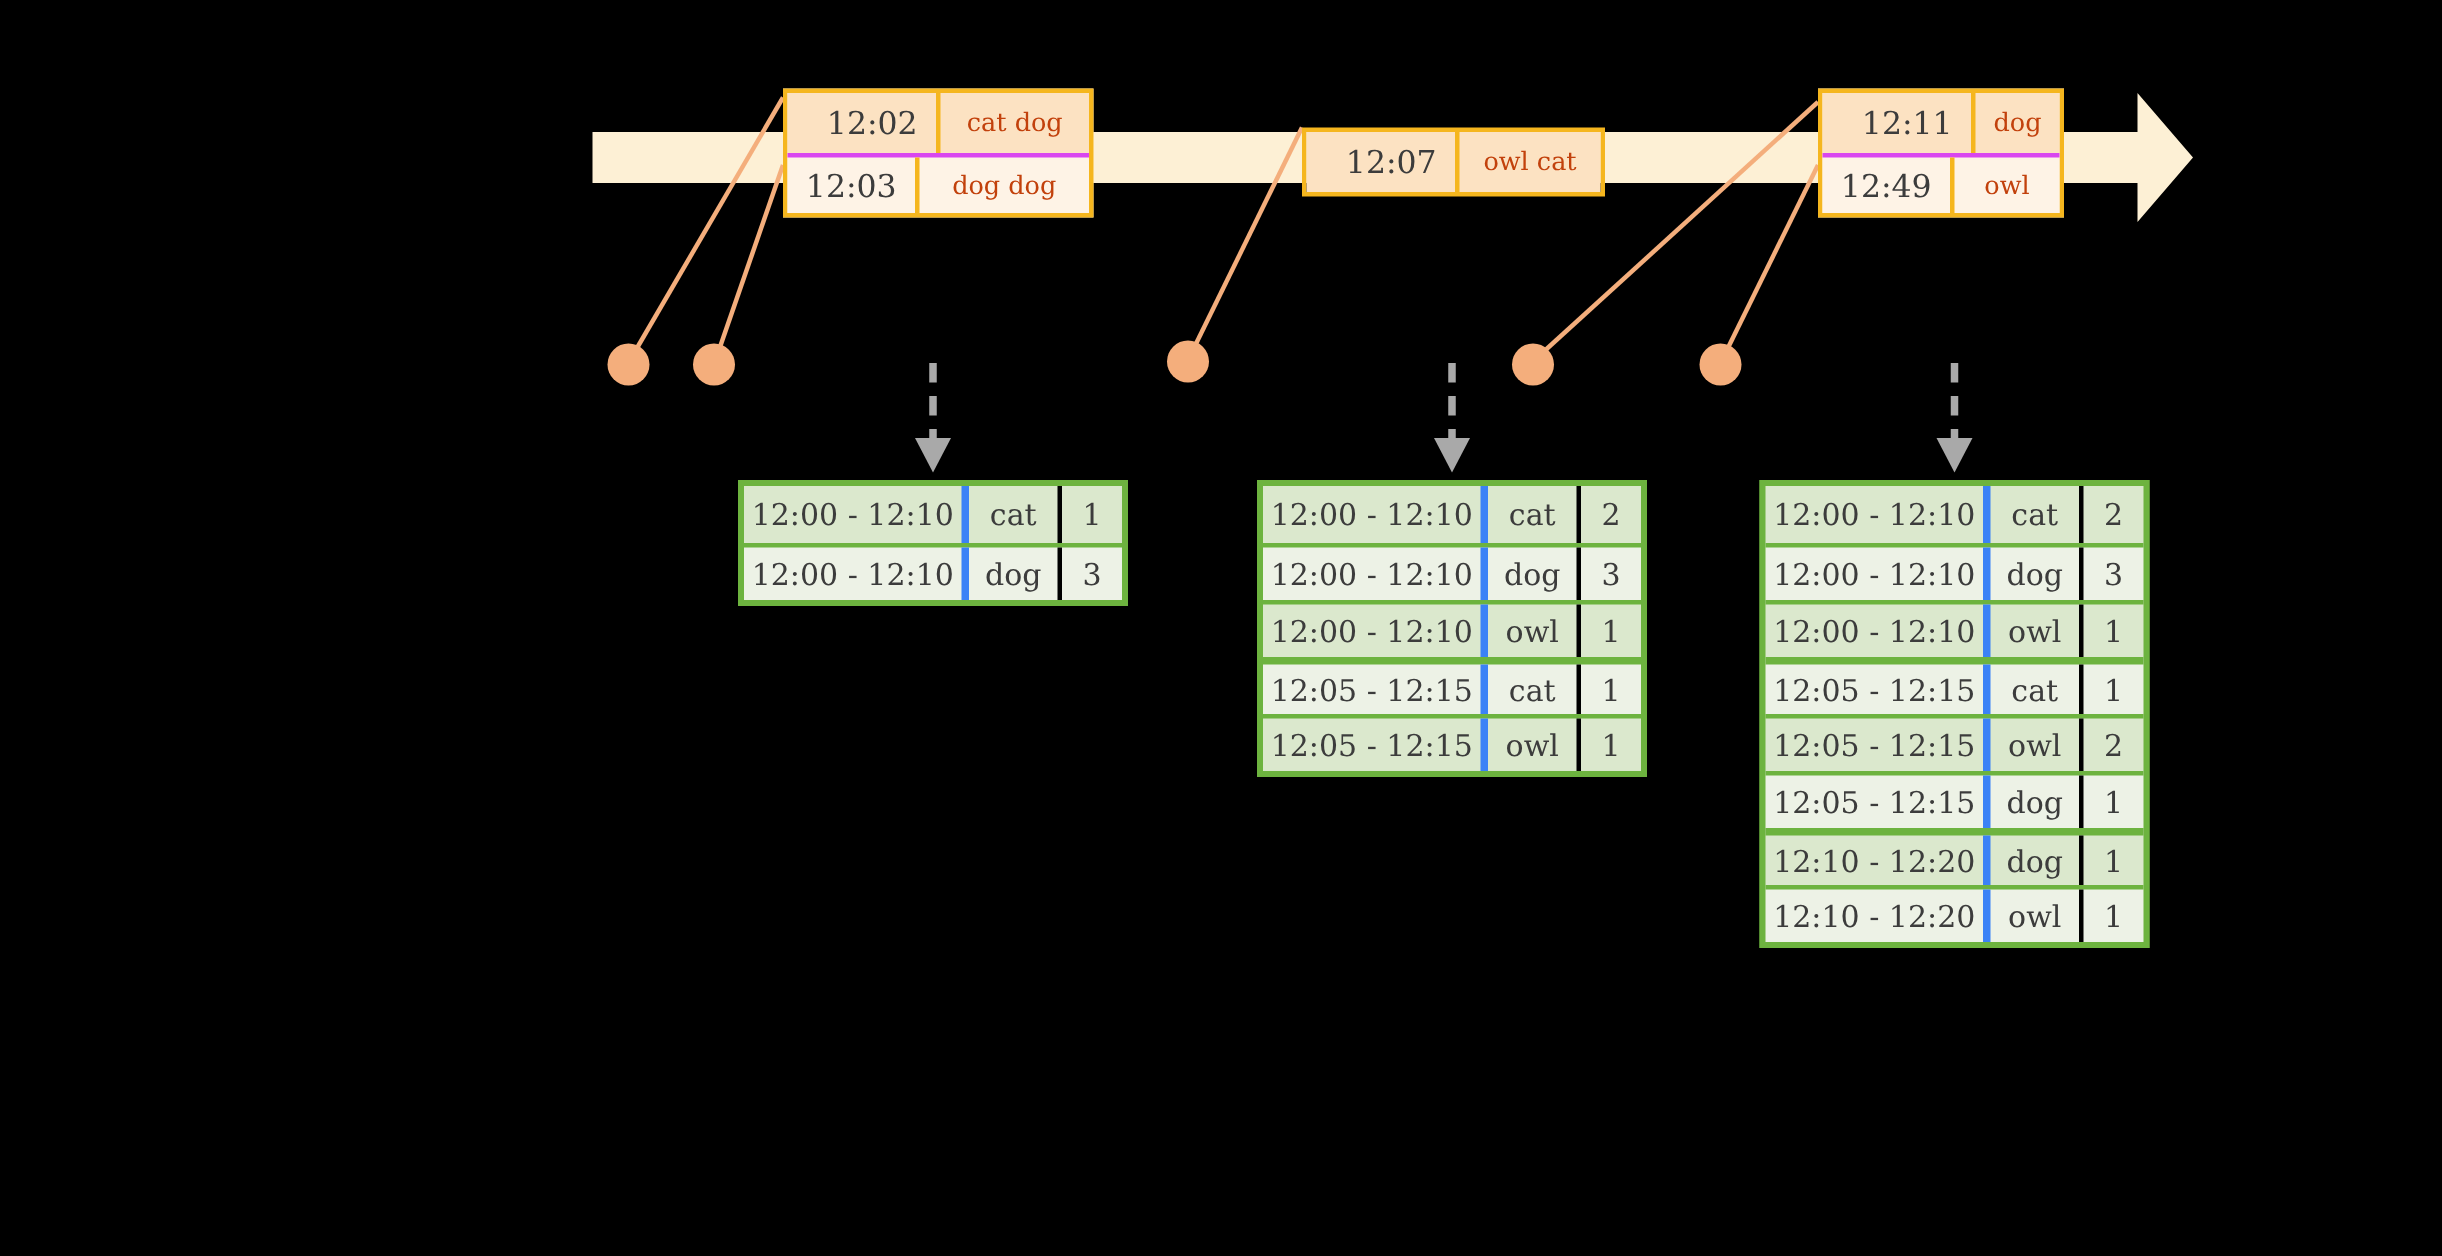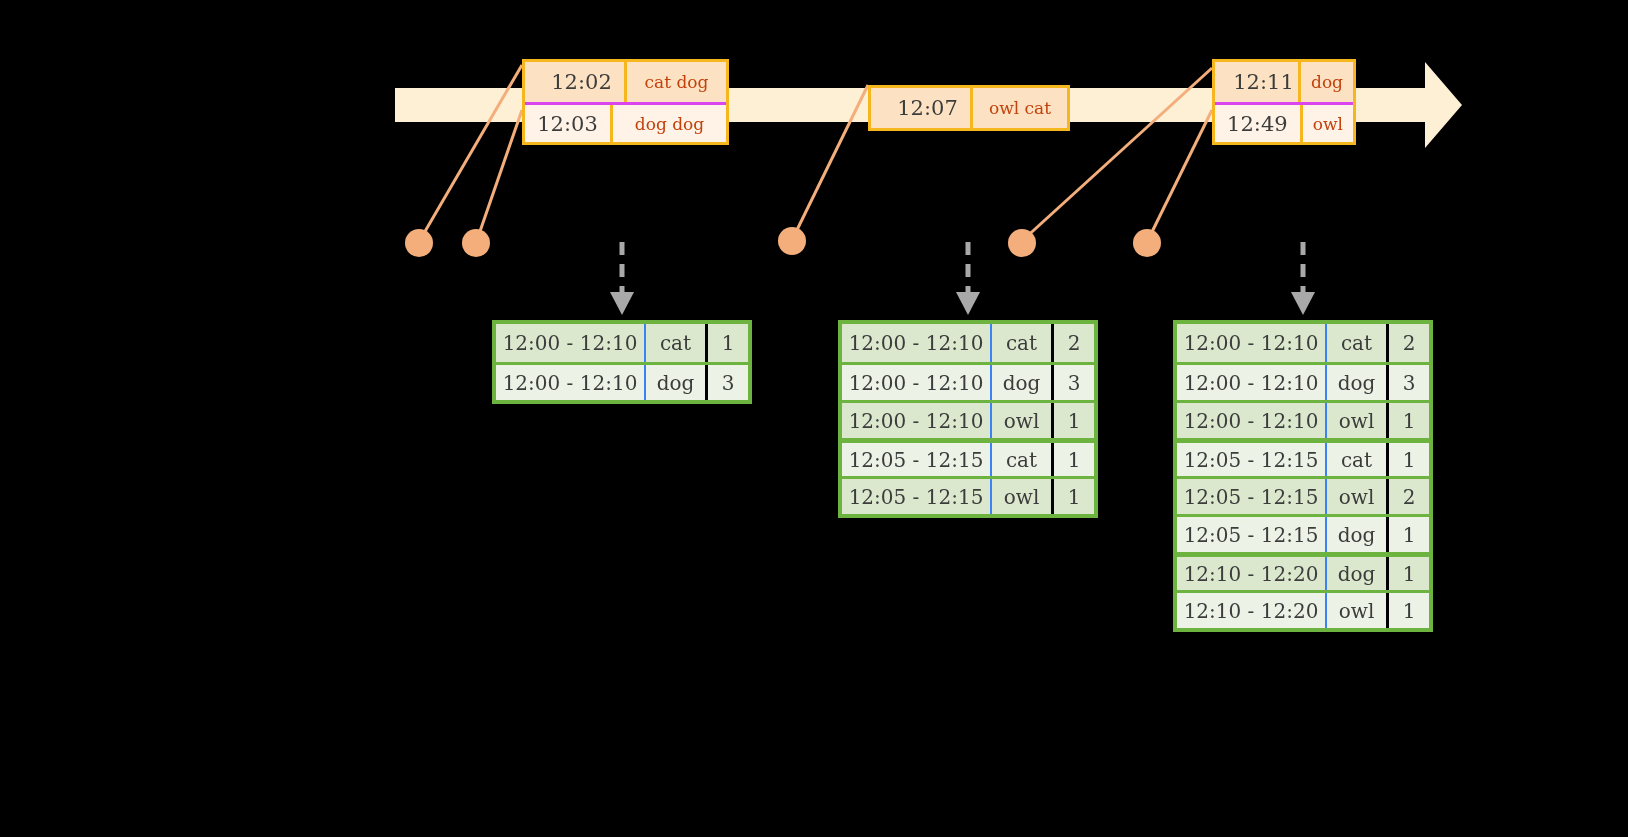--- a/index.html
+++ b/index.html
@@ -81,21 +81,21 @@
   .res-row.light { background: #EDF2E6; }
   .res-row + .res-row { border-top: 3px solid #6DB33F; }
   .res-row.group-start { border-top: 5px solid #6DB33F; }
   .r-win {
     width: 150px;
     display: flex;
     align-items: center;
     justify-content: center;
     font-size: 20px;
     color: #3c3c3c;
-    border-right: 2px solid #3b82f6;
+    border-right: 5px solid #3b82f6;
     box-sizing: border-box;
     text-align: right;
   }
   .r-word {
     width: 62px;
     display: flex;
     align-items: center;
     justify-content: center;
     font-size: 20px;
     color: #3c3c3c;
@@ -162,21 +162,21 @@
     </div>
   </div>
 
   <div class="event-box single" style="left:868px; top:85px; width:202px;">
     <div class="event-row alt">
       <div class="ev-time">12:07</div>
       <div class="ev-words">owl cat</div>
     </div>
   </div>
 
-  <div class="event-box" style="left:1212px; top:59px; width:144px;">
+  <div class="event-box" style="left:1212px; top:59px; width:164px;">
     <div class="event-row alt">
       <div class="ev-time">12:11</div>
       <div class="ev-words">dog</div>
     </div>
     <div class="event-row plain">
       <div class="ev-time">12:49</div>
       <div class="ev-words">owl</div>
     </div>
   </div>
 

